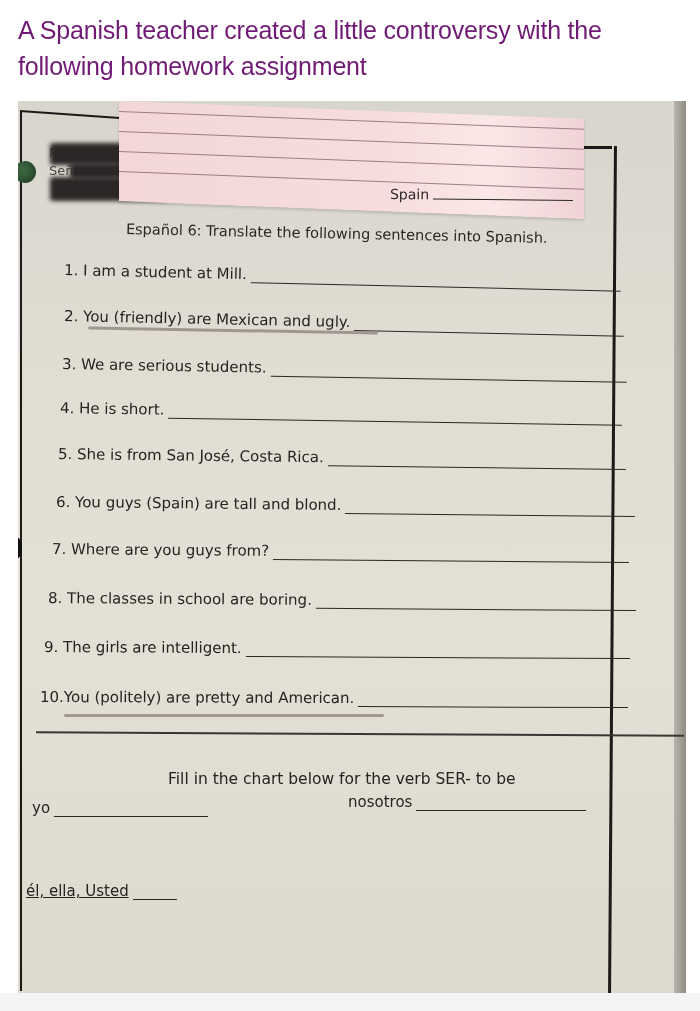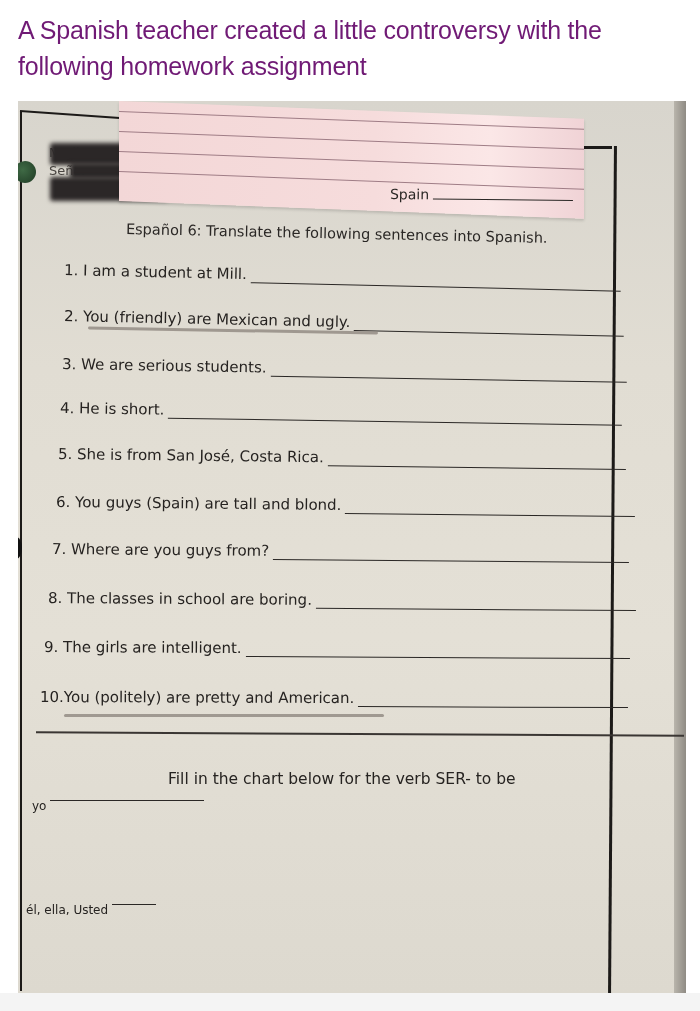--- a/index.html
+++ b/index.html
@@ -54,22 +54,22 @@
   .q .blank { border-bottom: 1.5px solid #2a2725; margin-left: 4px; height: 1px; }
   .scribble {
     position: absolute; height: 3px; background: #8e8780; border-radius: 2px; opacity: 0.8;
   }
   .divider { position: absolute; left: 18px; width: 648px; height: 1.5px; background: #3a3633; transform: rotate(0.3deg); }
   .chart-title {
     position: absolute; left: 150px; top: 637px; font-family: "DejaVu Sans", sans-serif;
     font-size: 15.5px; color: #262321; margin-top: 32px;
   }
   .ser {
-    position: absolute; font-family: "DejaVu Sans", sans-serif; font-size: 12px; color: #262321;
-    display: flex; align-items: flex-start; white-space: nowrap;
+    position: absolute; font-family: "DejaVu Sans", sans-serif; font-size: 15px; color: #262321;
+    display: flex; align-items: flex-end; white-space: nowrap;
   }
   .ser .blank { border-bottom: 1.5px solid #2a2725; margin-left: 4px; height: 1px; }
   .green-dot {
     position: absolute; left: -4px; top: 60px; width: 22px; height: 22px; border-radius: 50%;
     background: radial-gradient(circle at 40% 40%, #3f6a45, #1f3a24);
   }
   .black-notch {
     position: absolute; left: -8px; top: 436px; width: 12px; height: 22px; border-radius: 50%;
     background: #111;
   }
@@ -154,19 +154,23 @@
   </div>
   <div class="scribble" style="left:46px; top:613px; width:320px;"></div>
 
   <div class="divider" style="top:632px;"></div>
   <div class="chart-title">Fill in the chart below for the verb SER- to be</div>
 
   <div class="ser" style="left:14px; top:698px;">
     <span>yo</span>
       <span class="blank" style="width:154px;"></span>
   </div>
-  <div class="ser" style="left:8px; top:802px;">
+  <div class="ser" style="left:8px; top:781px;text-decoration:underline;">
     <span>él, ella, Usted</span>
       <span class="blank" style="width:44px;"></span>
+  </div>
+  <div class="ser" style="left:330px; top:692px;">
+    <span>nosotros</span>
+      <span class="blank" style="width:170px;"></span>
   </div>
 </div>
 
 <div class="bottom-strip"></div>
 
 </body></html>

